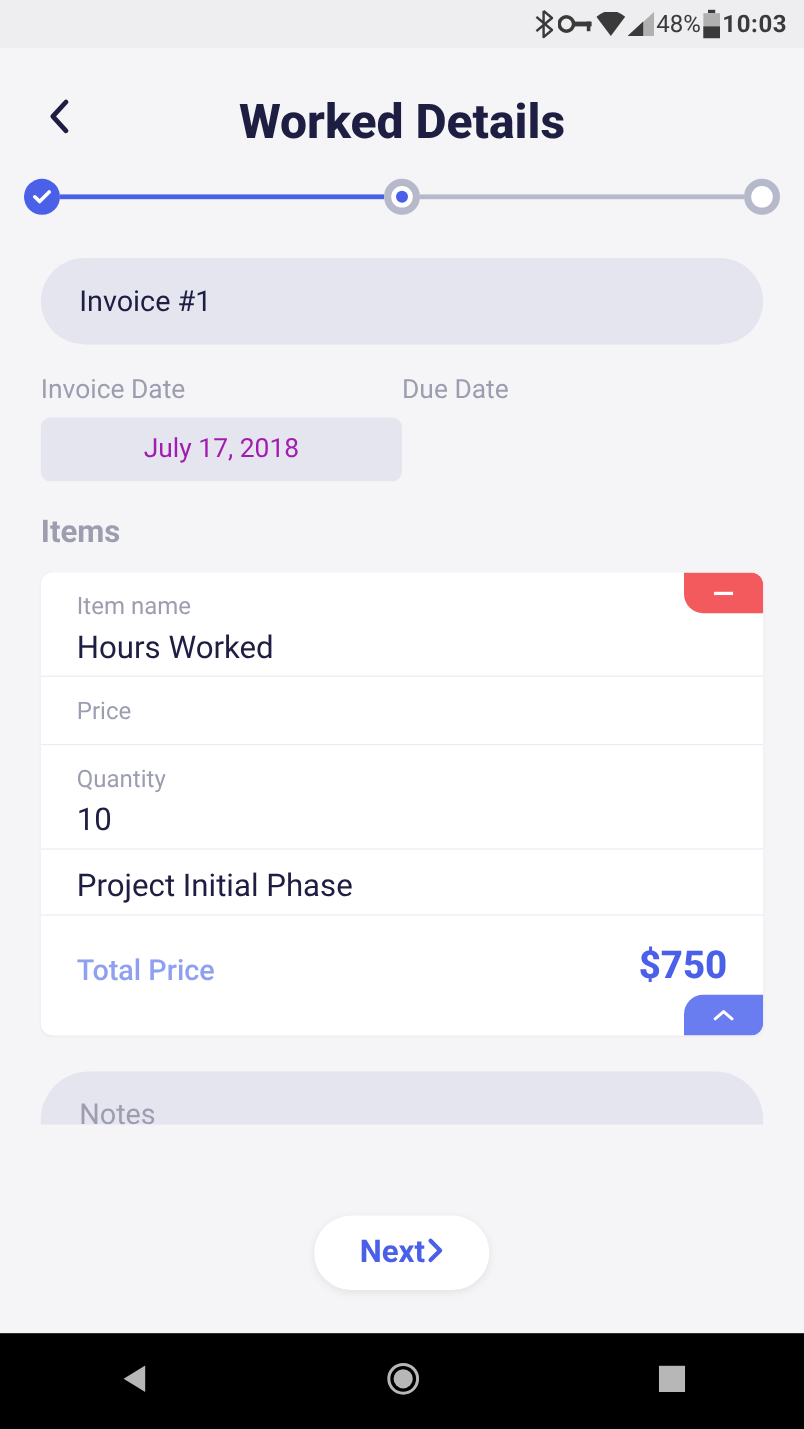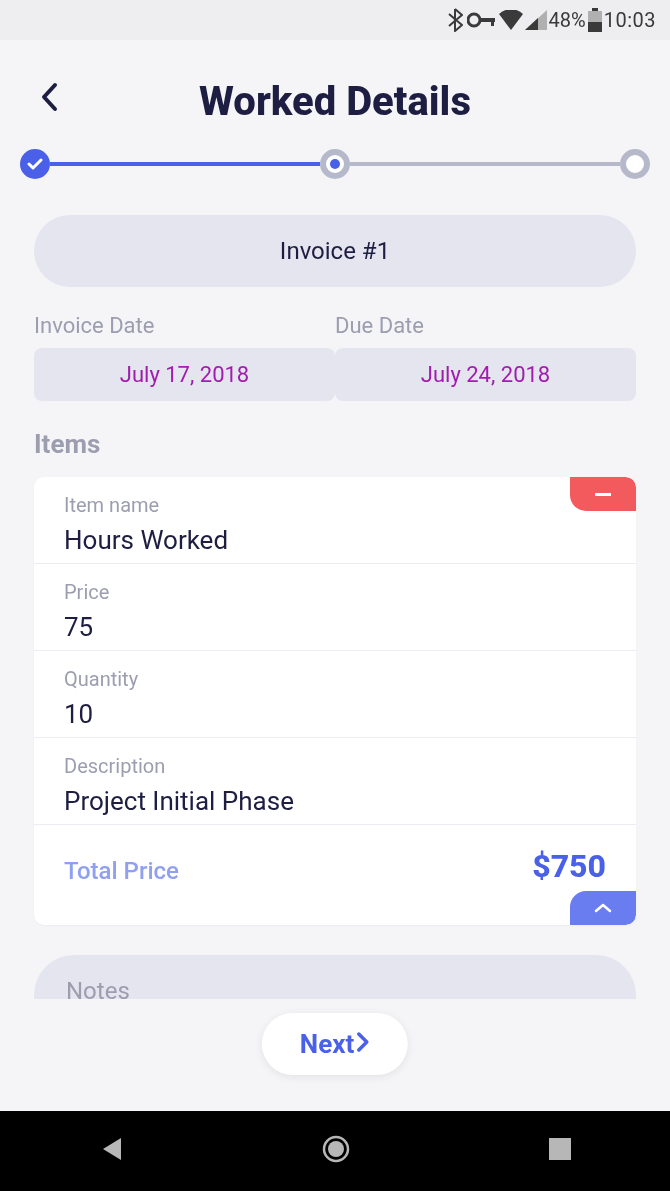--- a/index.html
+++ b/index.html
@@ -1,38 +1,38 @@
 <!DOCTYPE html>
 <html><head>
 <meta charset="utf-8">
 <style>
   * { box-sizing: border-box; margin: 0; padding: 0; font-family: -apple-system, BlinkMacSystemFont, "Segoe UI", Roboto, sans-serif; }
   body { width: 670px; height: 1191px; background: #f5f5f8; overflow: hidden; position: relative; }
 
   .status-bar { height: 40px; background: #eeeef1; display: flex; justify-content: flex-end; align-items: center; padding: 0 14px; gap: 2px; color: #3a3a3a; font-size: 20px; }
   .status-bar .battery-pct { font-size: 20px; }
-  .status-bar .clock { font-size: 20px; font-weight: 400; letter-spacing: 0.5px; }
+  .status-bar .clock { font-size: 20px; font-weight: 700; letter-spacing: 0.5px; }
   .status-bar svg { display: block; }
 
   .header { position: relative; text-align: center; padding: 38px 0 24px; }
   .back-btn { position: absolute; left: 34px; top: 42px; width: 30px; height: 30px; }
   .title { font-size: 40px; font-weight: 800; color: #1e1e43; }
 
   .stepper { display: flex; align-items: center; padding: 0 20px; margin-bottom: 36px; }
   .step-dot { width: 30px; height: 30px; border-radius: 50%; display: flex; align-items: center; justify-content: center; flex-shrink: 0; }
   .step-dot.done { background: #4a60e8; }
   .step-dot.current { background: #fff; border: 6px solid #b6b9ca; }
   .step-dot.current::after { content: ""; width: 10px; height: 10px; border-radius: 50%; background: #4a60e8; }
   .step-dot.future { background: #fff; border: 6px solid #b6b9ca; }
   .step-line { flex: 1; height: 4px; }
   .step-line.active { background: #4a60e8; }
   .step-line.inactive { background: #b6b9ca; }
 
   .content { padding: 0 34px; }
-  .invoice-pill { background: #e4e5ee; border-radius: 40px; padding: 22px 32px; font-size: 24px; color: #1e1e43; margin-bottom: 26px; text-align: center; }
+  .invoice-pill { background: #e4e5ee; border-radius: 40px; padding: 22px 32px; font-size: 24px; color: #1e1e43; margin-bottom: 26px; }
 
   .date-row { display: flex; margin-bottom: 28px; }
   .date-col { flex: 1; }
   .date-label { font-size: 22px; color: #9c9eb0; margin-bottom: 10px; }
   .date-value { background: #e4e5ee; border-radius: 8px; padding: 14px 22px; font-size: 22px; color: #a21caf; text-align: center; }
 
   .section-title { font-size: 26px; font-weight: 700; color: #9c9eb0; margin-bottom: 18px; }
 
   .item-card { background: #fff; border-radius: 10px; position: relative; overflow: hidden; margin-bottom: 30px; box-shadow: 0 1px 2px rgba(0,0,0,0.04); }
   .remove-tab { position: absolute; top: 0; right: 0; width: 66px; height: 34px; background: #f25a5e; border-radius: 0 10px 0 16px; display: flex; align-items: center; justify-content: center; }
@@ -116,46 +116,43 @@
 <div class="content">
   <div class="invoice-pill">Invoice #1</div>
 
   <div class="date-row">
     <div class="date-col">
       <div class="date-label">Invoice Date</div>
       <div class="date-value">July 17, 2018</div>
     </div>
     <div class="date-col">
       <div class="date-label">Due Date</div>
-      <div class="date-value">July 24, 2018</div>
     </div>
   </div>
 
   <div class="section-title">Items</div>
 
   <div class="item-card">
     <div class="remove-tab">
       <svg width="16" height="3" viewBox="0 0 16 3">
           <rect width="16" height="3" fill="#fff"></rect>
         </svg>
     </div>
     <div class="item-row">
       <div class="item-label">Item name</div>
       <div class="item-value">Hours Worked</div>
     </div>
     <div class="item-row">
       <div class="item-label">Price</div>
-      <div class="item-value">75</div>
     </div>
     <div class="item-row">
       <div class="item-label">Quantity</div>
       <div class="item-value">10</div>
     </div>
     <div class="item-row">
-      <div class="item-label">Description</div>
       <div class="item-value">Project Initial Phase</div>
     </div>
     <div class="total-row">
       <div class="total-label">Total Price</div>
       <div class="total-value">$750</div>
     </div>
     <div class="collapse-tab">
       <svg width="18" height="10" viewBox="0 0 18 10">
           <path d="M2 8 L9 2 L16 8" stroke="#fff" stroke-width="2.5" fill="none" stroke-linecap="round" stroke-linejoin="round"></path>
         </svg>

